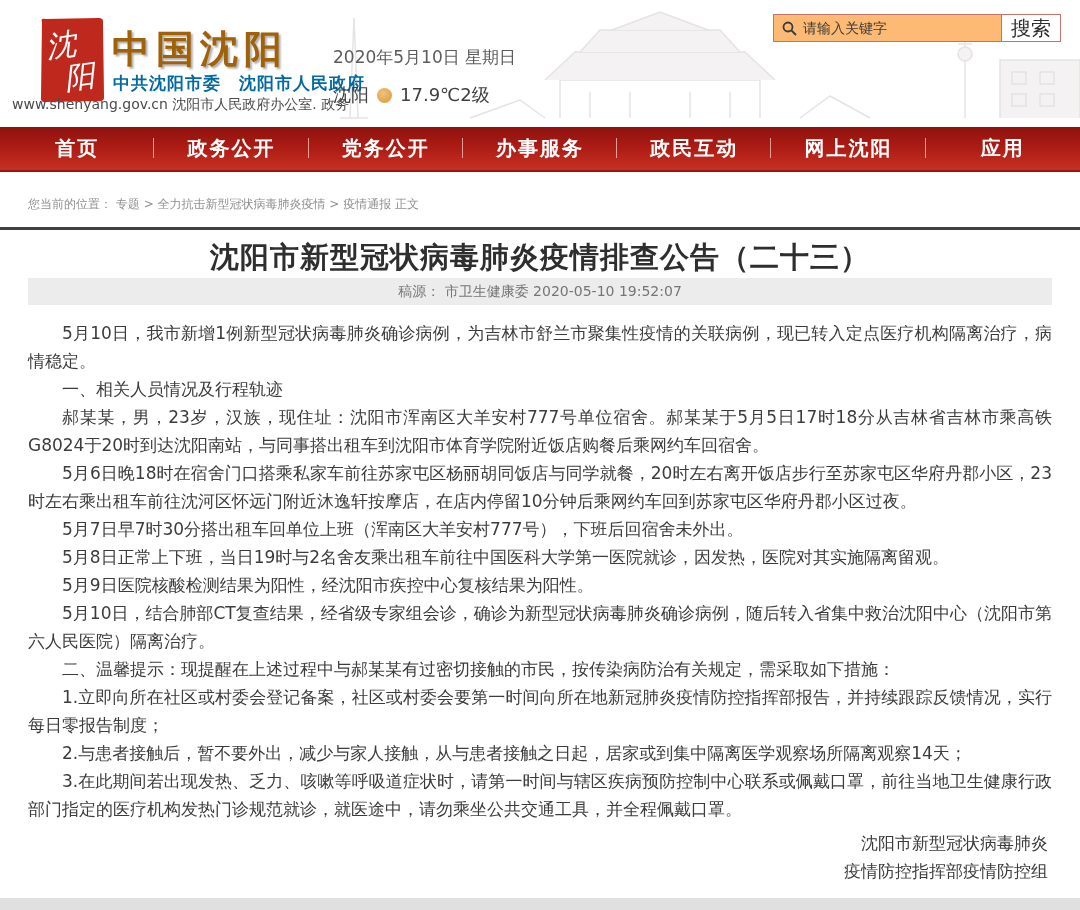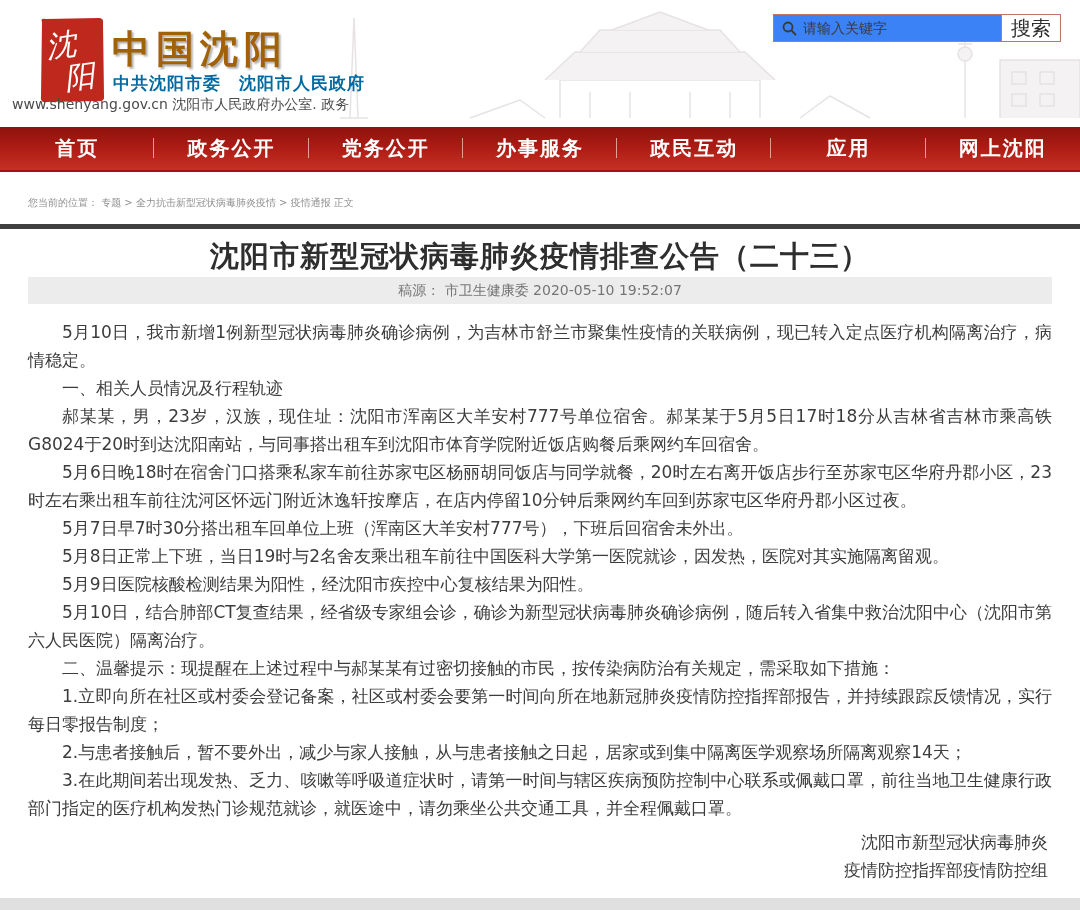--- a/index.html
+++ b/index.html
@@ -17,38 +17,38 @@
     color:#a16207; letter-spacing:6px; text-shadow:2px 2px 2px rgba(110,110,110,.55); white-space:nowrap; }
   .site-sub { position:absolute; left:113px; top:72px; font-size:17px; font-weight:bold;
     color:#0369a1; letter-spacing:1px; white-space:nowrap; }
   .site-url { position:absolute; left:12px; top:96px; font-size:14px; color:#4a4a4a; white-space:nowrap; }
   .datetime { position:absolute; left:333px; top:46px; }
   .date { font-size:17px; color:#5c5c5c; white-space:nowrap; }
   .weather { margin-top:14px; font-size:18px; color:#3f3f3f; display:flex; align-items:center; gap:8px; white-space:nowrap; }
   .sun { display:inline-block; width:15px; height:15px; border-radius:50%;
     background:radial-gradient(circle at 40% 35%, #f0c27a, #d99636); }
   .search { position:absolute; left:773px; top:14px; width:288px; height:28px;
-    border:1px solid #c4726a; background:#3b82f6; display:flex; align-items:center; }
+    border:1px solid #c4726a; background:#fdba74; display:flex; align-items:center; }
   .search svg { margin:0 6px 0 8px; flex:0 0 auto; }
   .search input { border:none; outline:none; flex:1 1 auto; min-width:0; height:24px;
     font-size:14px; color:#333; font-family:inherit; background:transparent; }
   .search input::placeholder { color:#3a3a3a; opacity:1; }
   .search-btn { flex:0 0 auto; border-left:1px solid #c4726a; height:100%; display:flex;
     align-items:center; padding:0 9px; font-size:20px; color:#2e2e2e; cursor:pointer; background:#fff; }
   
   nav { height:45px; background:linear-gradient(180deg,#8e120e 0%,#ab1b14 45%,#c73023 100%);
     border-bottom:2px solid #9e150f; }
   nav ul { list-style:none; display:flex; height:100%; }
   nav li { flex:1; position:relative; display:flex; align-items:center; justify-content:center;
     color:#fff; font-size:20px; font-weight:bold; letter-spacing:2px; cursor:pointer; white-space:nowrap; }
   nav li:not(:last-child)::after { content:""; position:absolute; right:0; top:11px;
     width:1px; height:20px; background:rgba(255,225,225,.65); }
   
-  .breadcrumb { padding:24px 0 14px 28px; font-size:10px; color:#8f8f8f;
-    border-bottom:5px solid #404040; }
+  .breadcrumb { padding:24px 0 14px 28px; font-size:12px; color:#8f8f8f;
+    border-bottom:3px solid #404040; }
   .bc-path { color:#8f8f8f; cursor:pointer; }
   
   main { padding:0 28px; }
   h1 { margin-top:8px; text-align:center; font-size:29px; font-weight:bold; color:#2e2e2e;
     letter-spacing:1px; }
   .source-bar { margin-top:0; height:27px; background:#ececec; text-align:center;
     line-height:27px; font-size:14px; color:#757575; }
   .body { margin-top:14px; }
   .para { font-size:17px; line-height:28px; color:#3c3c3c; text-indent:2em; text-align:justify; }
   .signature { margin-top:6px; text-align:right; padding-right:4px; }
@@ -79,20 +79,28 @@
     <svg class="seal" viewBox="0 0 68 88">
       <path d="M4 6 Q2 2 8 3 L60 2 Q66 1 65 8 L66 80 Q67 86 60 85 L8 86 Q2 87 3 80 Z" fill="#bf281c"></path>
       <text x="10" y="38" font-size="30" fill="#fff" font-style="italic" transform="rotate(-8 34 44)" font-family="'DejaVu Serif', serif">沈</text>
       <text x="24" y="72" font-size="30" fill="#fff" font-style="italic" transform="rotate(-8 34 44)" font-family="'DejaVu Serif', serif">阳</text>
     </svg>
     <div class="site-name">中国沈阳</div>
     <div class="site-sub">中共沈阳市委　沈阳市人民政府</div>
     <div class="site-url">www.shenyang.gov.cn 沈阳市人民政府办公室. 政务</div>
   </div>
 
+  <div class="datetime">
+    <div class="date">2020年5月10日 星期日</div>
+    <div class="weather">
+      <span>沈阳</span>
+      <span class="sun"></span>
+      <span>17.9℃2级</span>
+    </div>
+  </div>
 
   <div class="search">
     <svg width="15" height="15" viewBox="0 0 15 15">
       <circle cx="6" cy="6" r="4.5" fill="none" stroke="#3a3a3a" stroke-width="1.8"></circle>
       <line x1="9.5" y1="9.5" x2="14" y2="14" stroke="#3a3a3a" stroke-width="1.8"></line>
     </svg>
     <input type="text" placeholder="请输入关键字" style="">
     <div class="search-btn">搜索</div>
   </div>
 </header>
@@ -114,25 +122,25 @@
 
       <li class="nav-item">
         <span>办事服务</span>
       </li>
 
       <li class="nav-item">
         <span>政民互动</span>
       </li>
 
       <li class="nav-item">
-        <span>应用</span>
+        <span>网上沈阳</span>
       </li>
 
       <li class="nav-item">
-        <span>网上沈阳</span>
+        <span>应用</span>
       </li>
     </ul>
 </nav>
 
 <div class="breadcrumb">
   <span class="bc-label">您当前的位置：</span>
   <span class="bc-path">专题 &gt; 全力抗击新型冠状病毒肺炎疫情 &gt; 疫情通报 正文</span>
 </div>
 
 <main>

